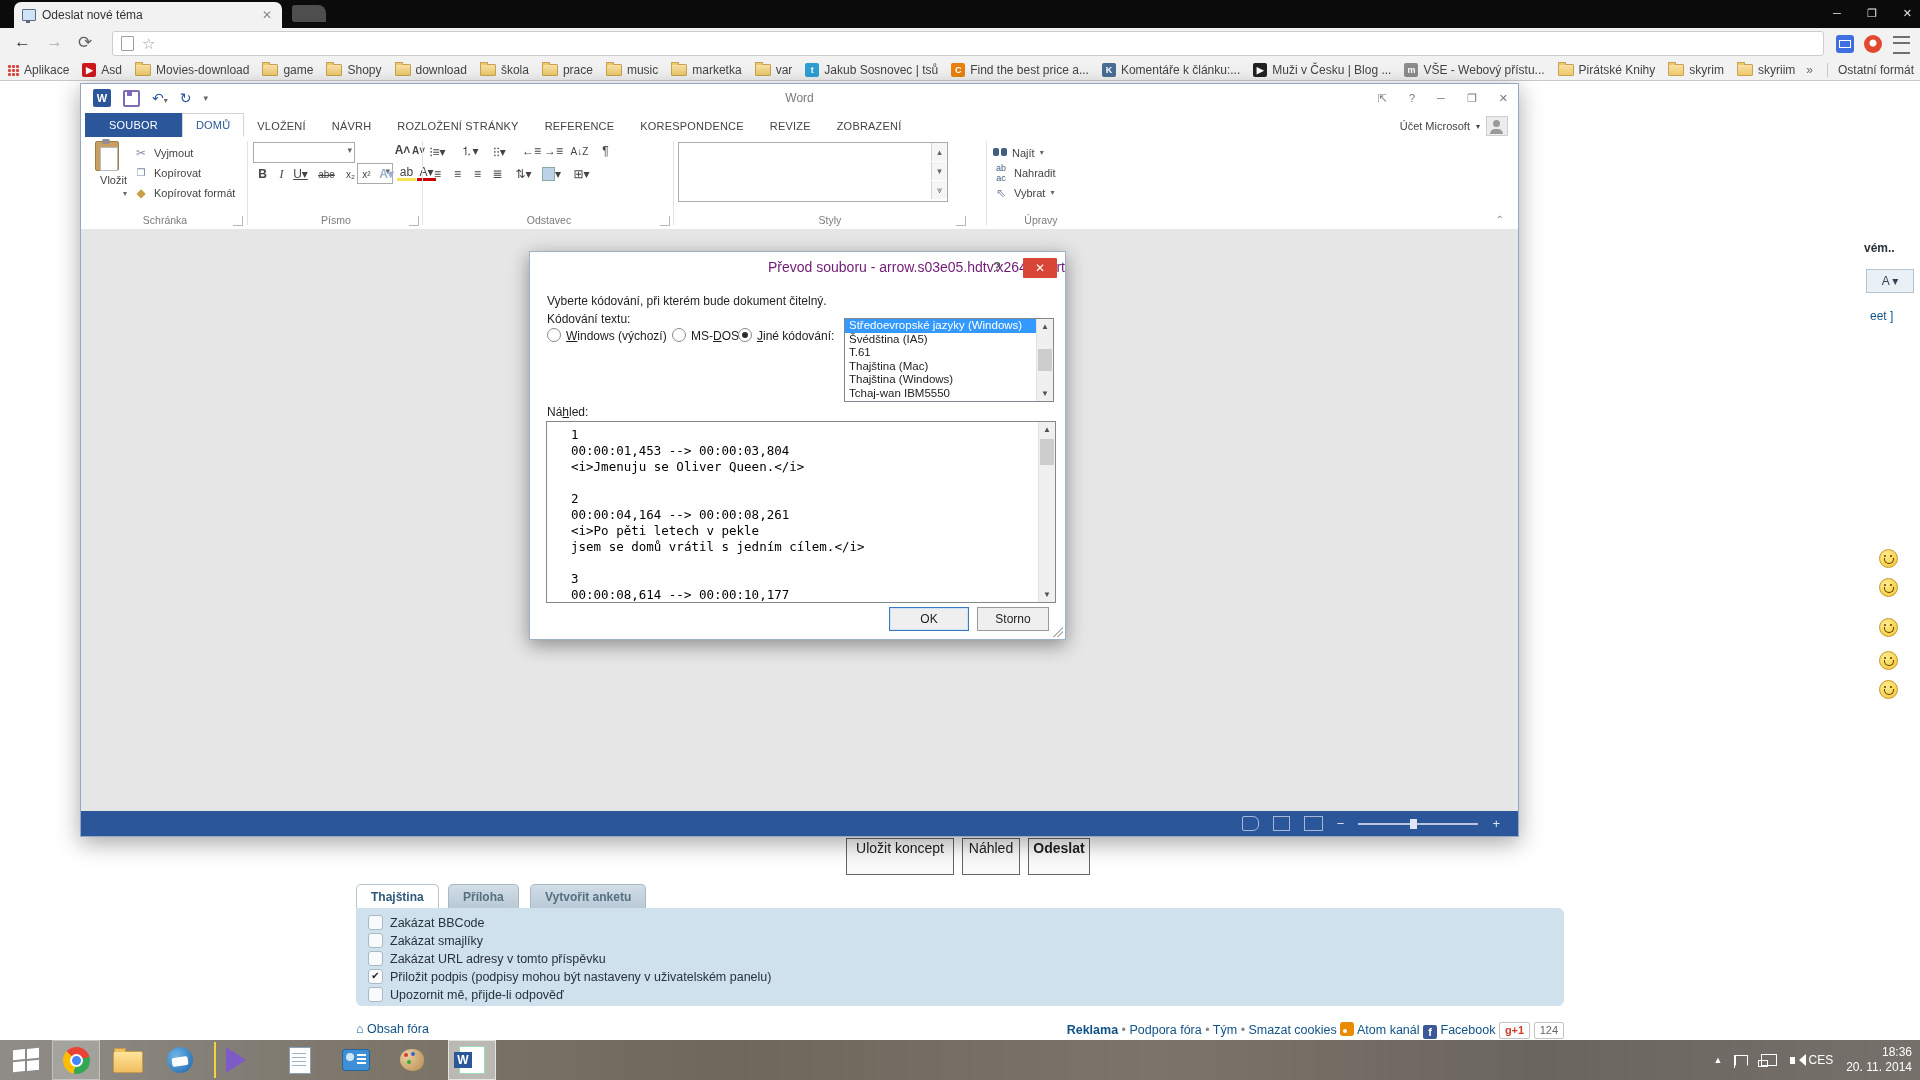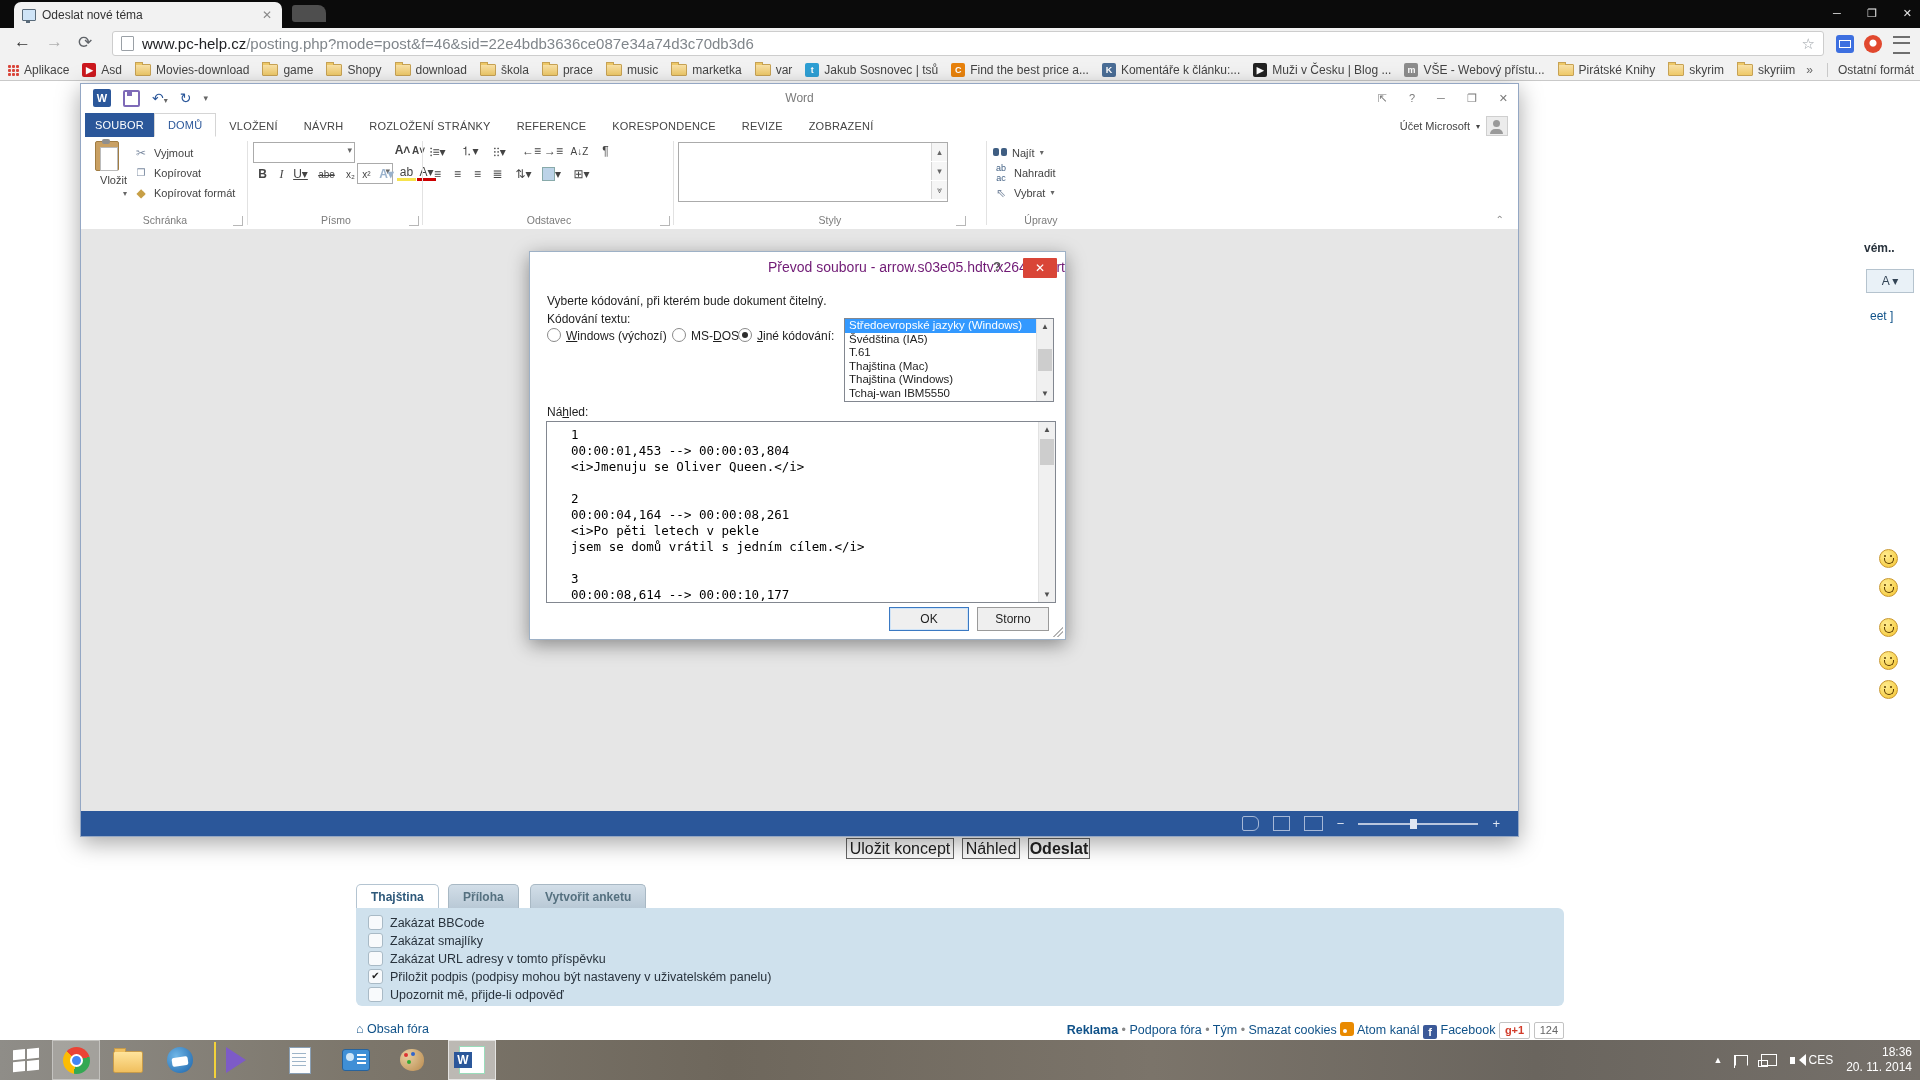--- a/index.html
+++ b/index.html
@@ -49,21 +49,21 @@
   .wtitle{position:absolute;left:0;top:0;width:100%;height:28px;background:#fff;display:flex;align-items:center}
   .qat{display:flex;align-items:center;gap:12px;margin-left:12px;color:#2b579a;font-size:14px}
   .wicon{width:18px;height:18px;background:#2b579a;border-radius:2px;color:#fff;font-size:11px;font-weight:bold;
          display:flex;align-items:center;justify-content:center}
   .floppy{width:13px;height:13px;border:2px solid #7e6ab8;border-radius:2px;position:relative}
   .floppy::after{content:"";position:absolute;top:0;left:2px;width:5px;height:4px;background:#7e6ab8}
   .wtitle-text{position:absolute;left:0;right:0;text-align:center;color:#7a7a7a;font-size:12px}
   .wctrl{position:absolute;right:10px;top:0;height:28px;display:flex;align-items:center;gap:22px;color:#7a7a7a;font-size:11px}
   .tabsrow{position:absolute;left:0;top:28px;width:100%;height:25px;background:#fff;display:flex;align-items:flex-end;font-size:11px}
   .rtab{padding:5px 13px;color:#444;letter-spacing:.2px}
-  .rtab.file{background:#2b579a;color:#fff;margin-left:4px;padding:6px 10px}
+  .rtab.file{background:#2b579a;color:#fff;margin-left:4px;padding:6px 24px}
   .rtab.active{color:#2b579a;border:1px solid #d5d5d5;border-bottom:1px solid #fff;background:#fff}
   .account{position:absolute;right:10px;top:4px;display:flex;align-items:center;gap:6px;color:#444;font-size:11px}
   .avatar{width:20px;height:18px;background:#ececec;border:1px solid #cfcfcf;position:relative}
   .avatar::before{content:"";position:absolute;left:6px;top:3px;width:7px;height:7px;border-radius:50%;background:#9a9a9a}
   .avatar::after{content:"";position:absolute;left:3px;bottom:1px;width:13px;height:5px;border-radius:6px 6px 0 0;background:#9a9a9a}
   .ribbon{position:absolute;left:0;top:53px;width:100%;height:92px;background:#fff;border-bottom:1px solid #d5dce6}
   .grp-label{position:absolute;bottom:3px;left:0;right:0;text-align:center;color:#7b7b7b;font-size:10.5px}
   .launch{position:absolute;bottom:3px;width:9px;height:9px;border-left:1px solid #9a9a9a;border-bottom:1px solid #9a9a9a;transform:rotate(-90deg);opacity:.7}
   .vline{position:absolute;top:4px;bottom:4px;width:1px;background:#e2e2e2}
   .rbtn{display:flex;align-items:center;gap:5px;color:#444;font-size:11px;height:19px;white-space:nowrap}
@@ -102,21 +102,21 @@
   .sarr{position:absolute;left:0;width:16px;height:15px;text-align:center;font-size:8px;color:#505050;line-height:15px}
   .sthumb{position:absolute;left:1px;width:14px;background:#cdcdcd}
   .preview{position:absolute;left:16px;top:169px;width:508px;height:180px;background:#fff;border:1px solid #828790;overflow:hidden}
   .pline{height:16px;line-height:16px;font-family:"DejaVu Sans Mono","Liberation Mono",monospace;font-size:12.5px;color:#000;white-space:pre}
   .dbtn{position:absolute;top:355px;height:24px;background:#efefef;border:1px solid #9a9a9a;text-align:center;line-height:22px;font-size:12px;color:#1e1e1e;box-sizing:border-box}
   .dbtn.focus{border:1px solid #3a79c3;box-shadow:inset 0 0 0 1px #cfe3f7}
   .grip{position:absolute;right:2px;bottom:2px;width:11px;height:11px;
         background:linear-gradient(135deg,transparent 50%,#b5b5b5 50%,#b5b5b5 60%,transparent 60%,transparent 70%,#b5b5b5 70%,#b5b5b5 80%,transparent 80%)}
   
   .page{position:absolute;left:0;top:81px;width:1920px;height:959px;background:#fff}
-  .fbtn{position:absolute;top:757px;height:21px;background:#fafafa;border:1px solid #666;font-size:16px;color:#222;
+  .fbtn{position:absolute;top:757px;height:37px;background:#fafafa;border:1px solid #666;font-size:14px;color:#222;
         text-align:center;line-height:19px;box-sizing:border-box;font-family:"Liberation Sans",sans-serif}
   .ftab{position:absolute;top:803px;height:24px;padding:0 14px;line-height:24px;font-weight:bold;font-size:12px;
         border-radius:5px 5px 0 0;box-sizing:border-box}
   .ftab.on{background:#fff;border:1px solid #b4c4d1;border-bottom:none;color:#2d587a}
   .ftab.off{background:linear-gradient(#d2dee8,#b9c9d6);color:#55707f;border:1px solid #a8b8c4;border-bottom:none}
   .fpanel{position:absolute;left:356px;top:827px;width:1208px;height:98px;background:#cfe1ed;border-radius:0 6px 6px 6px}
   .copt{position:absolute;left:12px;display:flex;align-items:center;gap:7px;color:#28323c;font-size:12.5px}
   .cbox{width:13px;height:13px;background:#f8fafc;border:1px solid #a9bac6;border-radius:3px;text-align:center;line-height:12px;font-size:10px;color:#222}
   .footer{position:absolute;left:356px;top:941px;width:1208px;height:20px;font-size:12.5px}
   .flink{color:#105289}
@@ -179,21 +179,20 @@
     <span>✕</span>
   </div>
 </div>
 
 <div class="toolbar">
   <span class="navic" style="left:14px;color:#333">←</span>
   <span class="navic" style="left:46px;color:#b0b0b0">→</span>
   <span class="navic" style="left:78px">⟳</span>
   <div class="omni">
     <span class="pageico"></span>
-    <span class="urltext"><span class="host">www.pc-help.cz</span><span class="path">/posting.php?mode=post&amp;f=46&amp;sid=22e4bdb3636ce087e34a74d3c70db3d6</span></span>
     <span class="star">☆</span>
   </div>
   <div class="ext-blue"></div>
   <div class="ext-red"></div>
   <div class="menu"></div>
 </div>
 
 <div class="bmbar">
   <span class="bm">
       <span class="apps">

